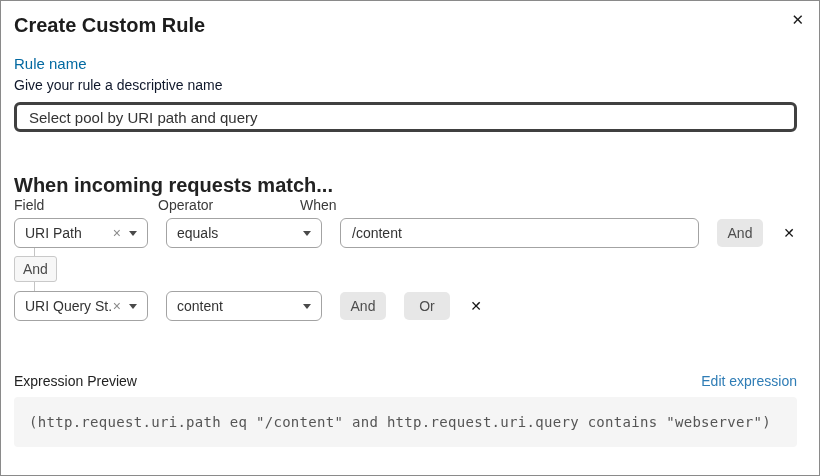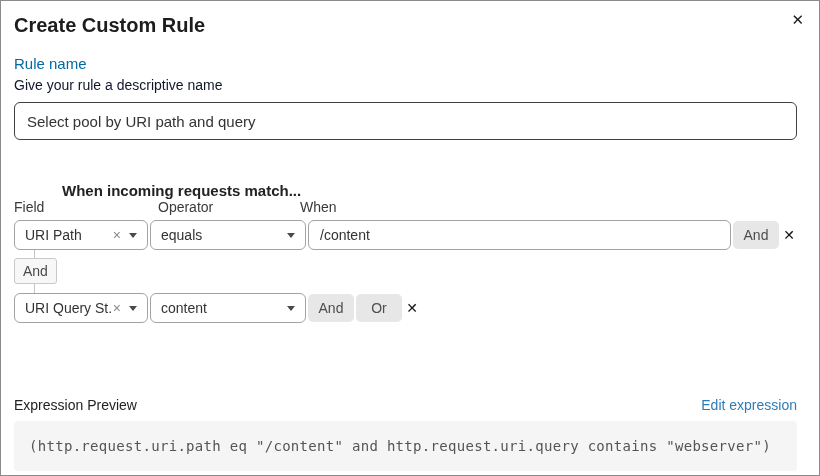--- a/index.html
+++ b/index.html
@@ -40,50 +40,49 @@
     color: #0369a1;
   }
   .helper-text {
     margin-top: 5px;
     font-size: 14px;
     color: #0f172a;
   }
   .text-input {
     display: block;
     width: 100%;
-    height: 38px;
+    height: 30px;
     margin-top: 9px;
-    border: 1px solid #404040;
+    border: 3px solid #404040;
     border-radius: 6px;
     padding: 4px 12px;
     font-family: "Liberation Sans", "DejaVu Sans", sans-serif;
     font-size: 15px;
     color: #333;
     outline: none;
     background: #fff;
   }
   .match-heading {
     margin-top: 42px;
-    font-size: 15px;
+    font-size: 20px;
     font-weight: 700;
     color: #222;
-    margin-left: 48px;
   }
   .col-labels {
     display: flex;
     font-size: 14px;
     color: #3a3a3a;
   }
   .col-labels .c1 { width: 144px; }
   .col-labels .c2 { width: 142px; }
   .col-labels .c3 { flex: 1; }
   .cond-row {
     display: flex;
     align-items: center;
-    gap: 2px;
+    gap: 18px;
     margin-top: 5px;
   }
   .dropdown {
     height: 30px;
     border: 1px solid #a3a3a3;
     border-radius: 6px;
     background: #fff;
     display: flex;
     align-items: center;
     padding: 0 10px;
@@ -164,21 +163,21 @@
     background: #f7f7f7;
     border: 1px solid #c9c9c9;
     border-radius: 3px;
     font-size: 14px;
     color: #4a4a4a;
   }
   .preview-head {
     display: flex;
     justify-content: space-between;
     align-items: baseline;
-    margin-top: 74px;
+    margin-top: 52px;
     font-size: 14px;
   }
   .preview-label { color: #222; }
   .edit-link {
     color: #2e7cb5;
     text-decoration: none;
     cursor: pointer;
     font-size: 14px;
   }
   .code-block {

